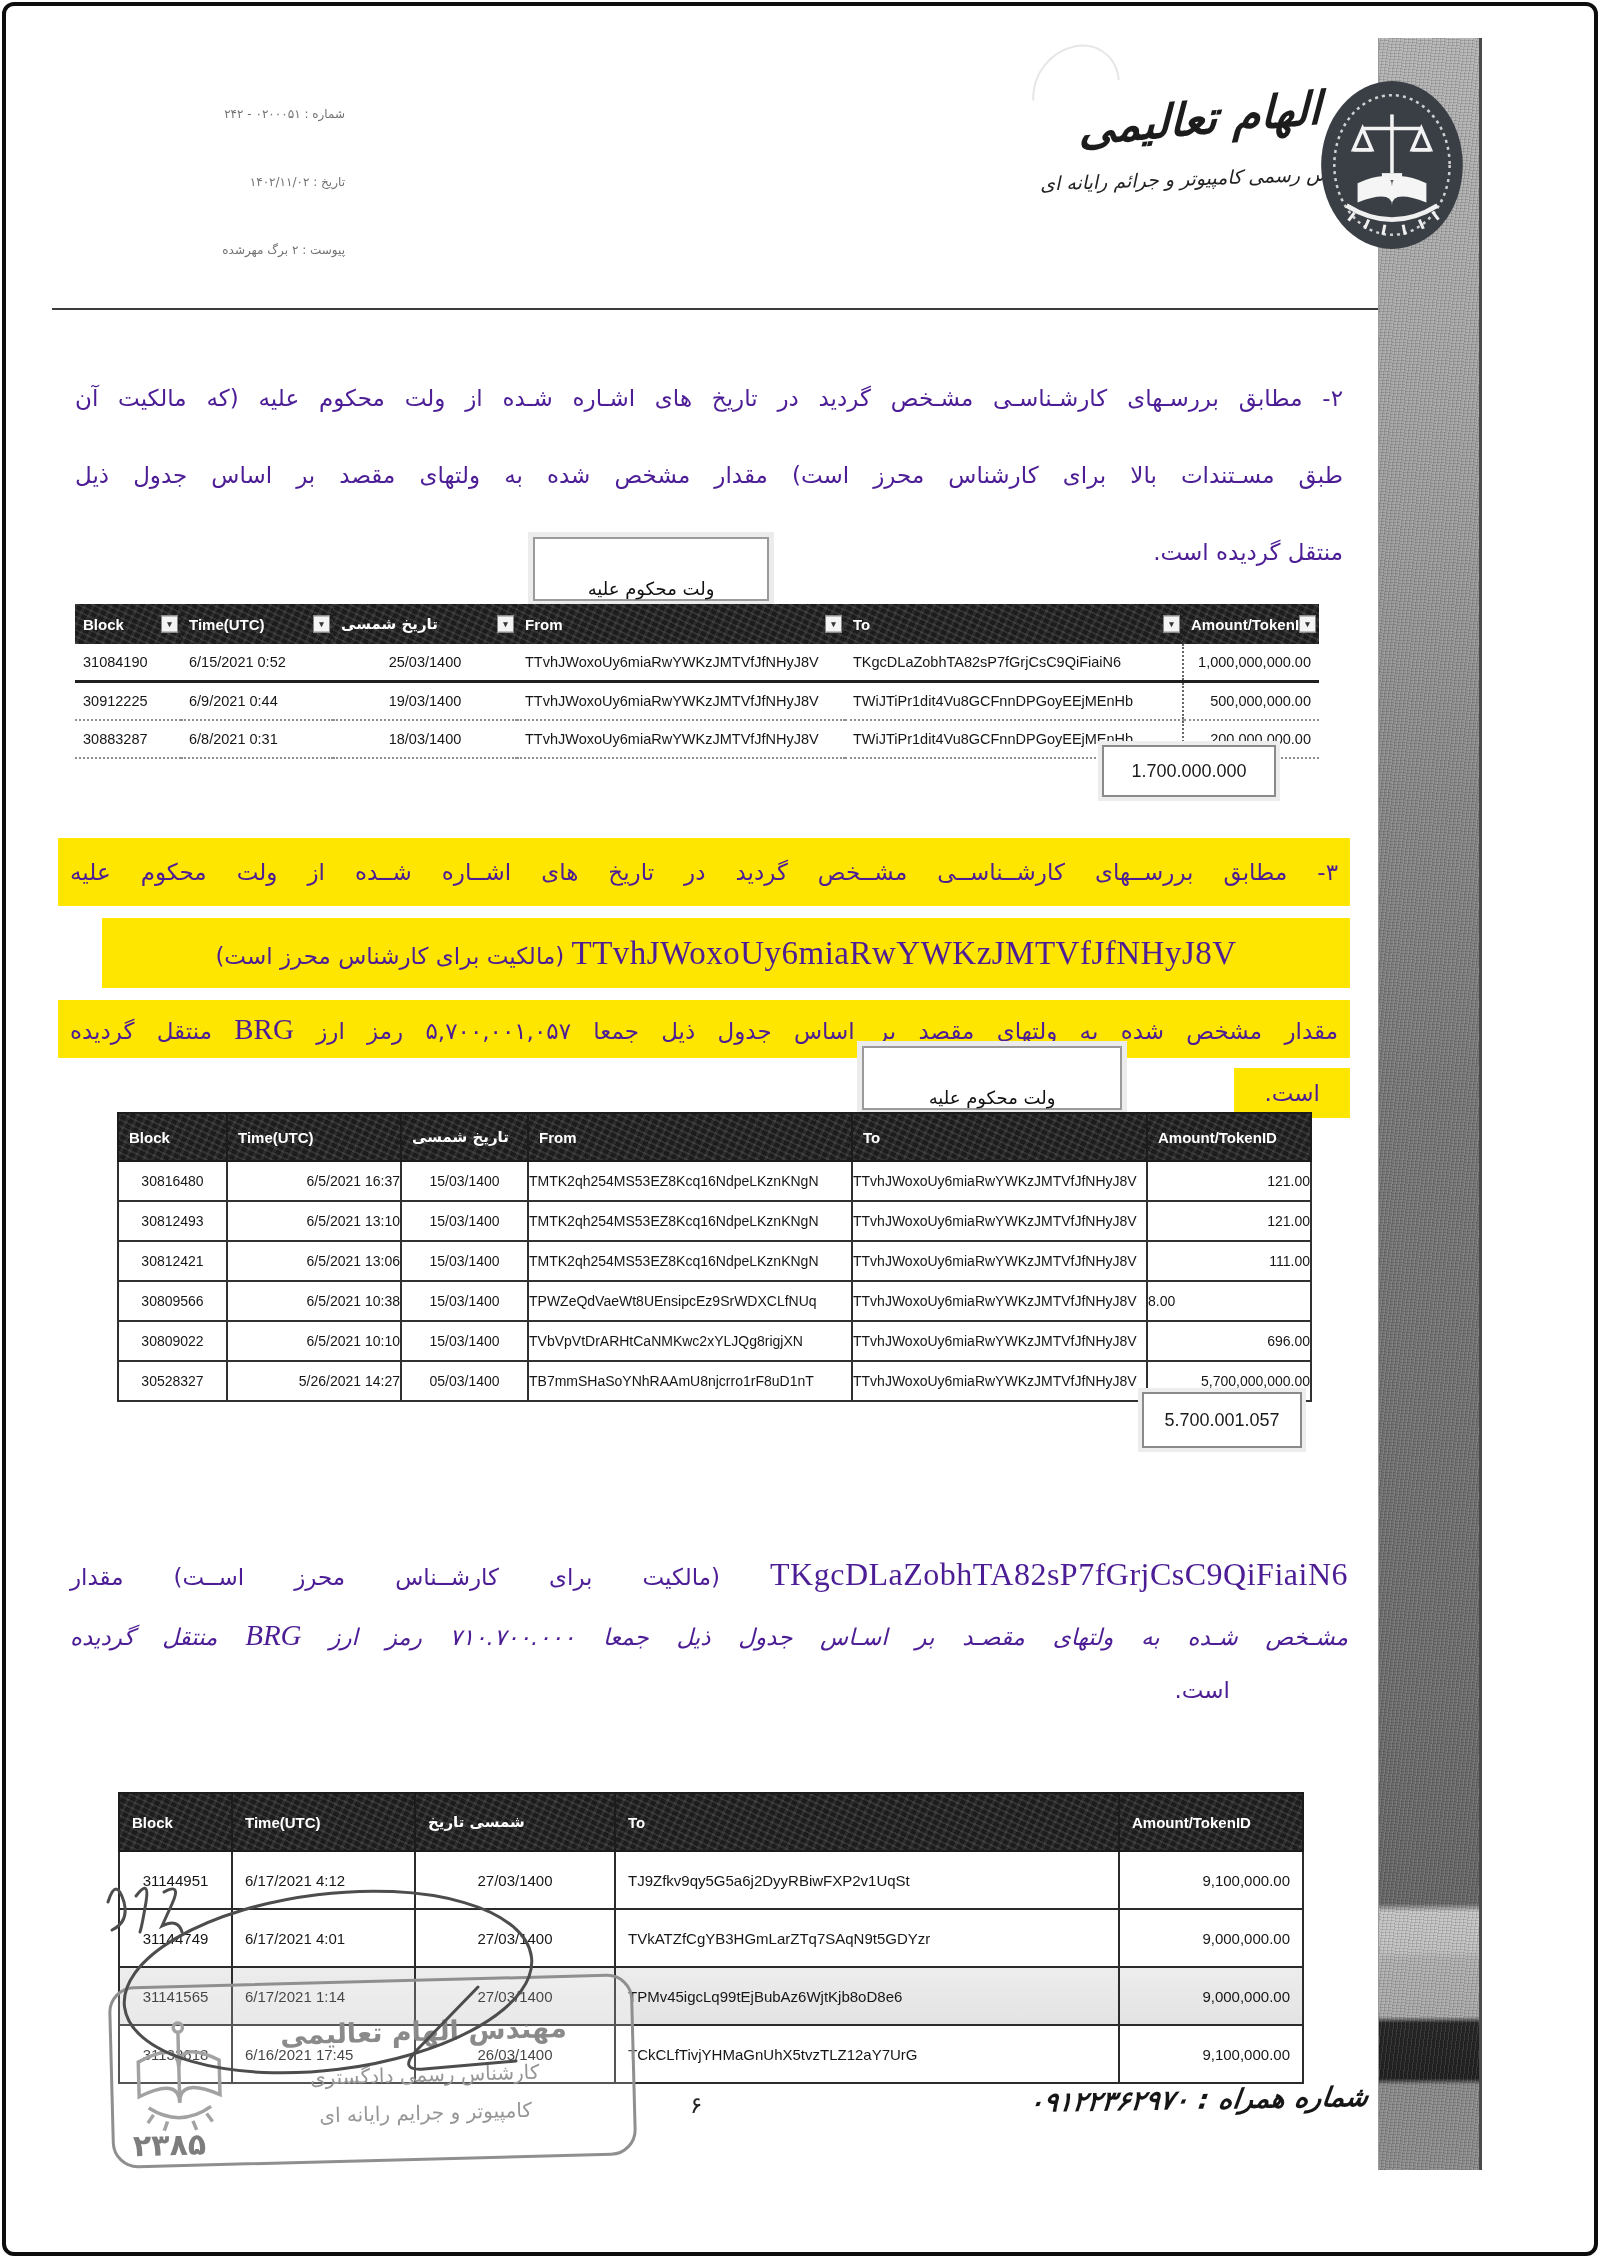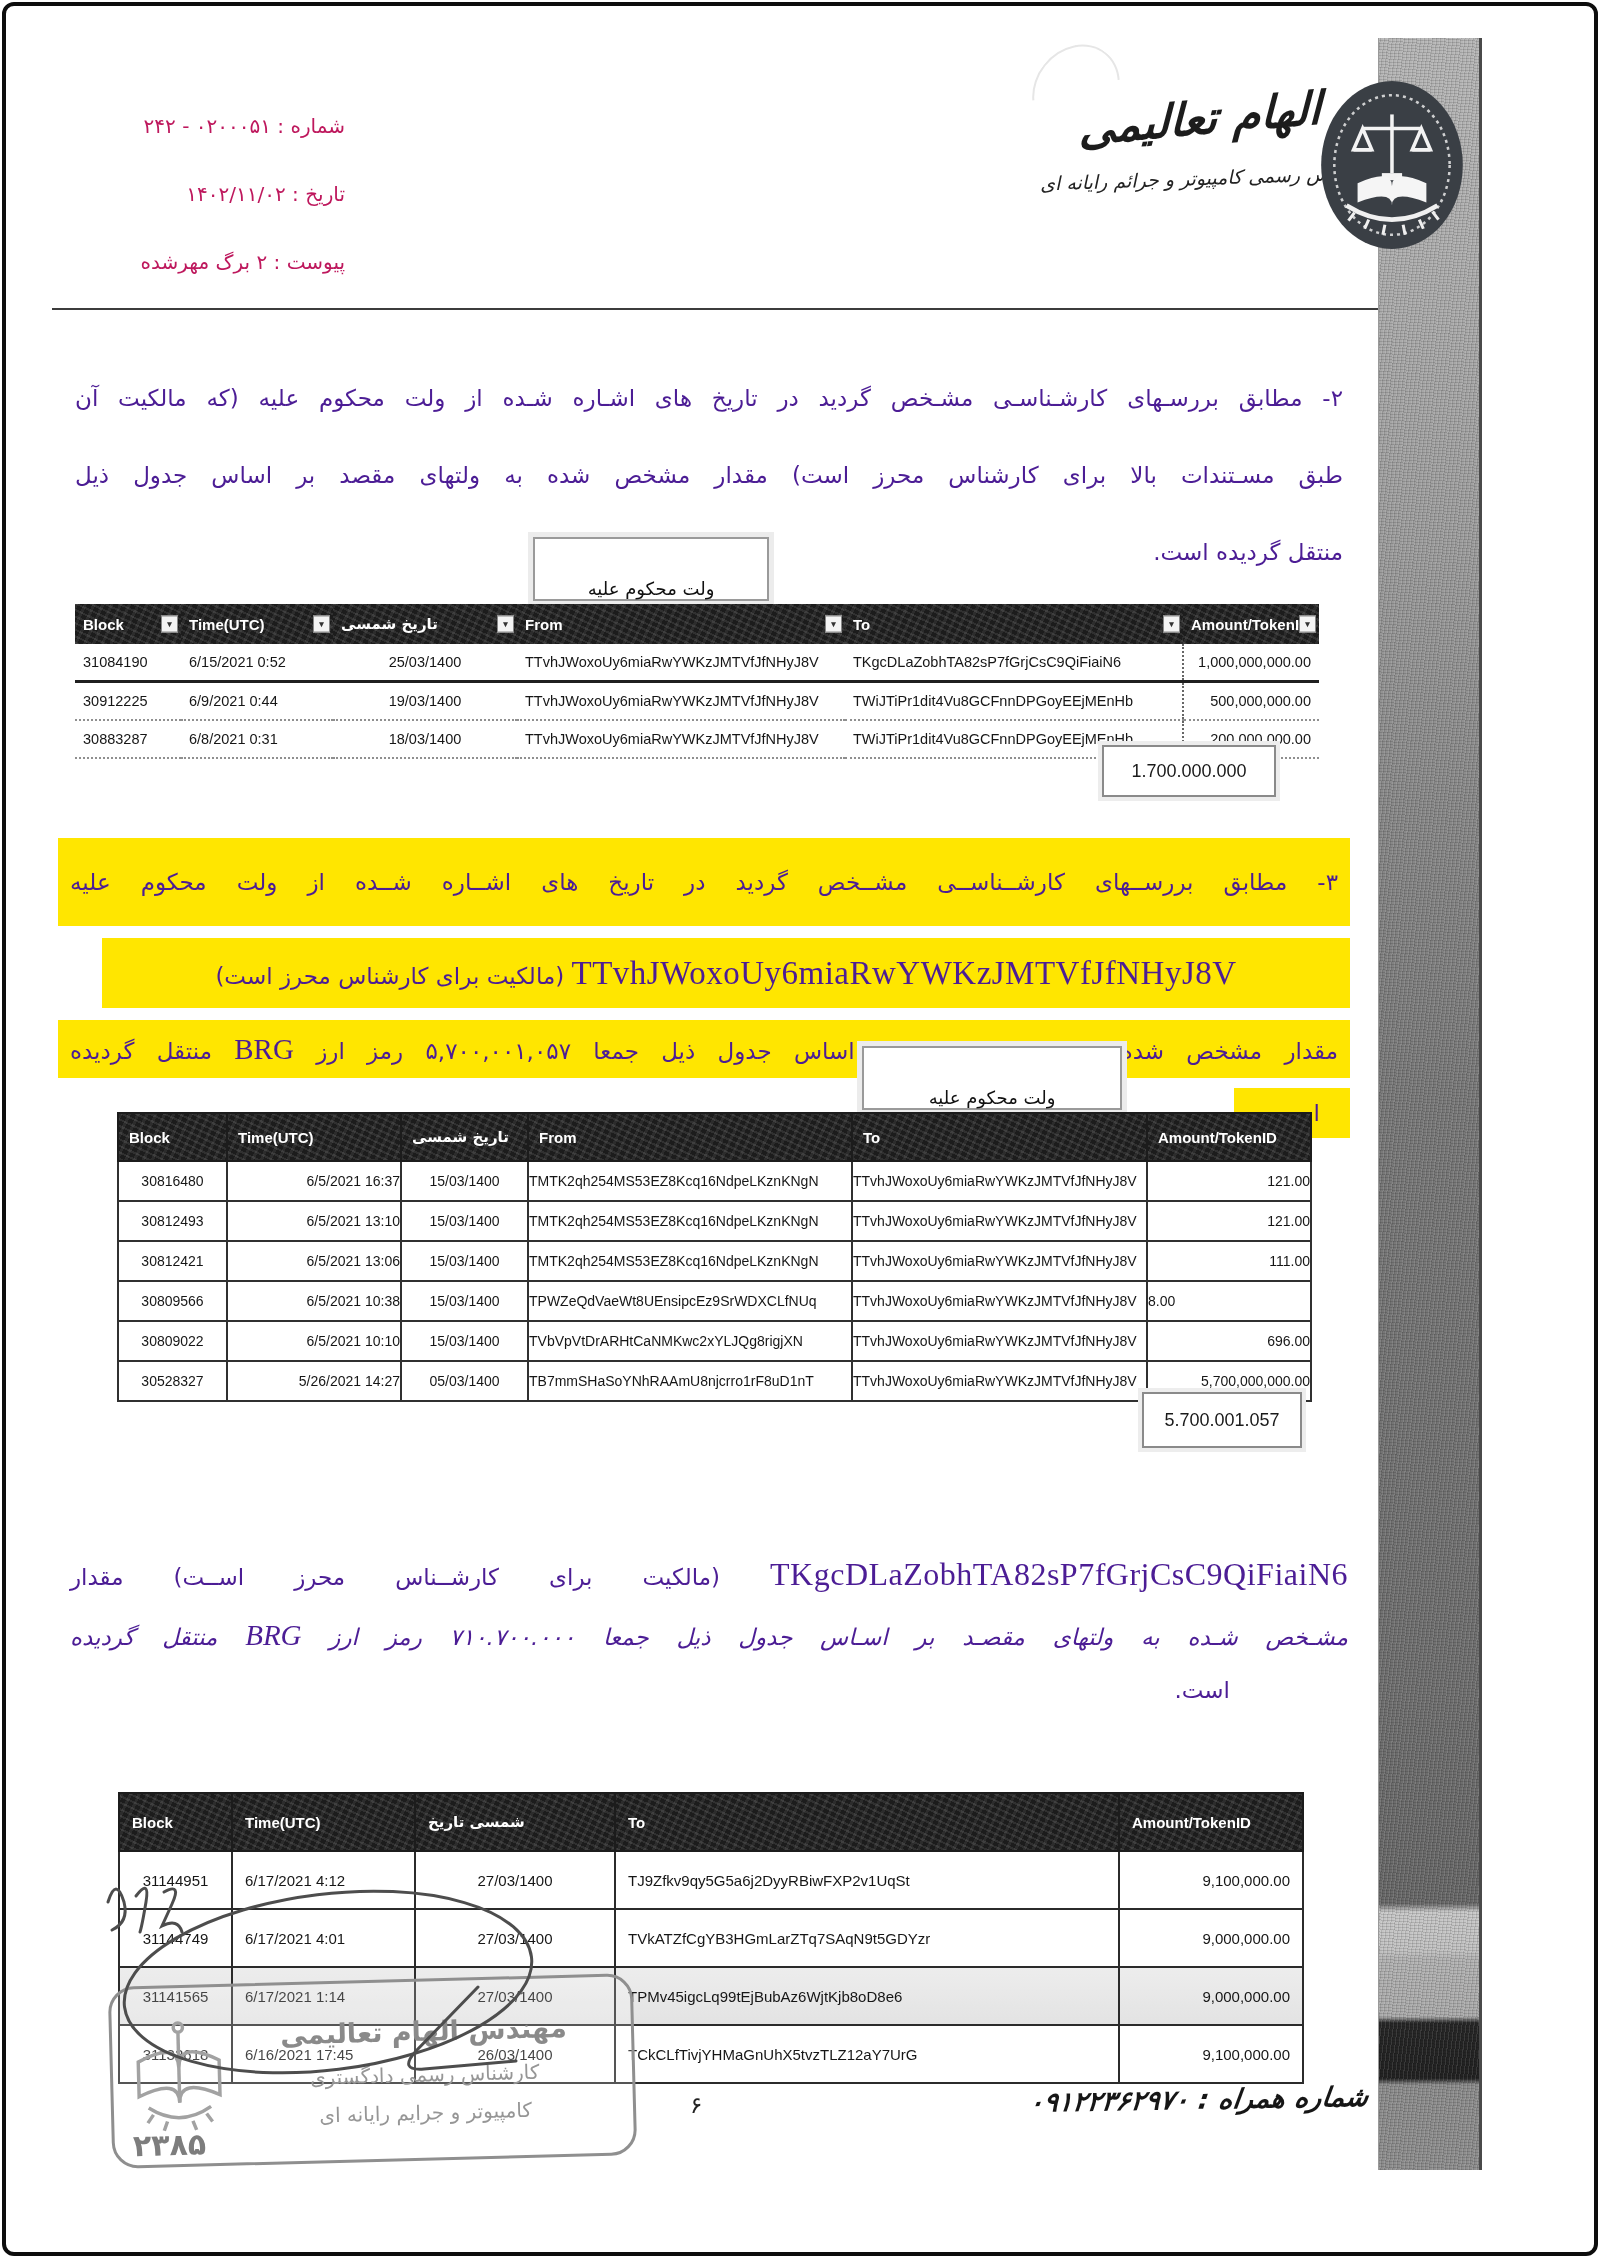--- a/index.html
+++ b/index.html
@@ -14,42 +14,42 @@
       repeating-linear-gradient(97deg, rgba(255,255,255,.10) 0 1px, rgba(0,0,0,.10) 1px 2px, rgba(0,0,0,0) 2px 4px),
       repeating-linear-gradient(4deg, rgba(0,0,0,.13) 0 1px, rgba(0,0,0,0) 1px 3px),
       linear-gradient(180deg,
         #b7b7b7 0%, #afafaf 10%, #9e9e9e 24%, #8a8a8a 36%, #7a7a7a 50%,
         #707070 78%, #696969 87.5%,
         #c8c8c8 87.9%, #c2c2c2 89.7%, #b3b3b3 90.1%, #ababab 92.8%,
         #272727 93.1%, #222222 95.7%,
         #8d8d8d 96%, #8f8f8f 100%);}
 
   
-  .meta{position:absolute;left:85px;top:96px;width:260px;direction:rtl;font-size:20px;color:#be185d;z-index:5;}
+  .meta{position:absolute;left:85px;top:84px;width:260px;direction:rtl;font-size:12px;color:#737373;z-index:5;}
   .meta div{height:68px;line-height:60px;white-space:nowrap;}
   .letterhead{position:absolute;left:1040px;top:92px;width:320px;text-align:center;z-index:5;}
   .lh-name{font-size:45px;font-weight:bold;font-style:italic;transform:rotate(-5deg) skewX(-6deg);
            letter-spacing:-1px;color:#1c1c1c;}
   .lh-title{margin-top:22px;font-size:19px;font-style:italic;transform:rotate(-2deg);color:#222;white-space:nowrap;}
   .seal{position:absolute;left:1318px;top:78px;width:152px;height:172px;z-index:6;}
   .faint-arc{position:absolute;left:1035px;top:42px;width:78px;height:92px;border:2px solid #e6e6e6;
              border-radius:50%;border-bottom-color:transparent;border-right-color:transparent;
              transform:rotate(38deg);z-index:2;}
   .rule{position:absolute;left:52px;top:308px;width:1326px;height:0;border-top:2px solid #3c3c3c;z-index:4;}
 
   
   .para{position:absolute;direction:rtl;color:#4c1d95;z-index:5;}
   .jl{text-align:justify;text-align-last:justify;word-spacing:4px;}
   #para2{left:75px;top:360px;width:1268px;font-size:23px;}
   #para2 .ln{height:77px;line-height:77px;white-space:nowrap;}
   #para2 .ln:last-child{text-align:right;text-align-last:right;}
 
   #para3{left:58px;top:838px;width:1292px;font-size:23px;}
   .hlrow{background:#ffe600;}
-  .p3-l1{height:64px;line-height:64px;padding:12px 12px;margin-bottom:12px;white-space:nowrap;}
+  .p3-l1{height:64px;line-height:64px;padding:2px 12px;margin-bottom:12px;white-space:nowrap;}
   .p3-l2{height:70px;line-height:70px;margin-left:44px;margin-bottom:12px;text-align:center;white-space:nowrap;}
   .p3-l3{height:58px;line-height:58px;padding:0 12px;margin-bottom:10px;white-space:nowrap;}
   .p3-l4{text-align:right;text-align-last:right;background:none;}
   .p3-l4 .hlrow{display:inline-block;height:50px;line-height:50px;padding:0 30px;}
 
   #para4{left:70px;top:1542px;width:1278px;font-size:23px;}
   #para4 .ln{white-space:nowrap;}
   .p4-l1{height:60px;line-height:60px;}
   .p4-l2{height:64px;line-height:64px;}
   .p4-l3{height:58px;line-height:58px;font-style:italic;}

